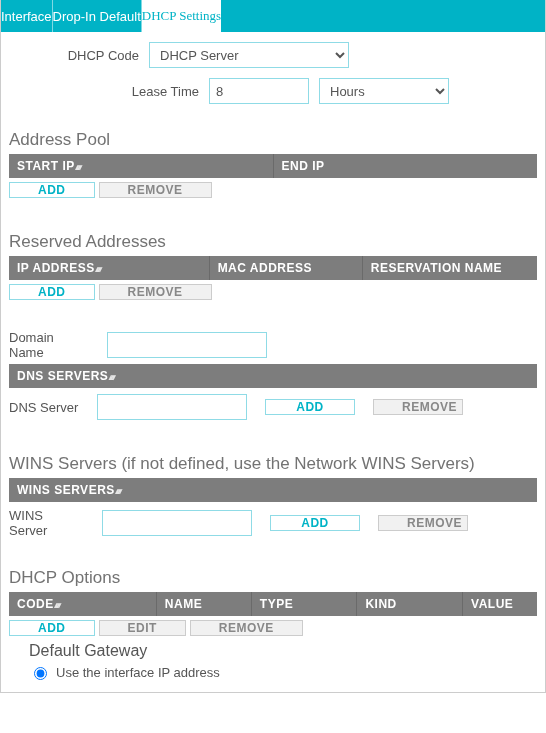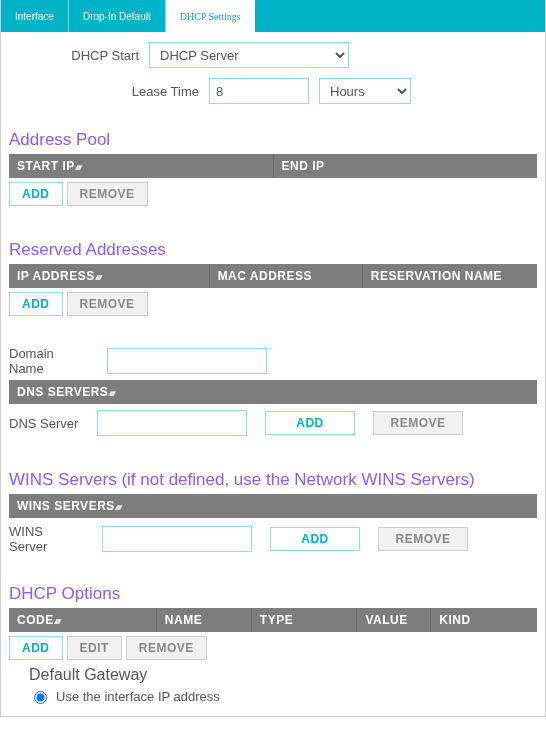--- a/index.html
+++ b/index.html
@@ -17,25 +17,25 @@
     border-top: none;
     padding-bottom: 10px;
   }
   
   .tabbar {
     display: flex;
     background: #00b3c6;
     height: 32px;
   }
   .tab {
-    padding: 0 14px;
+    padding: 0 0;
     display: flex;
     align-items: center;
     color: #fff;
-    font-size: 10px;
+    font-size: 13px;
     border-right: 1px solid rgba(255,255,255,.5);
     cursor: pointer;
   }
   .tab.active {
     background: #fff;
     color: #00b3c6;
     border-right: none;
     font-family: Liberation Serif, serif;
   }
   .content {
@@ -60,21 +60,21 @@
     background: #fff;
   }
   select { appearance: auto; }
   .section {
     padding: 6px 8px 0 8px;
   }
   h3 {
     font-weight: 400;
     font-size: 17px;
     margin: 10px 0 4px 0;
-    color: #8b5cf6;
+    color: #737373;
   }
   .tablehead {
     display: flex;
     background: #7d7d7d;
     color: #fff;
     font-size: 12px;
     font-weight: bold;
     letter-spacing: .5px;
     text-transform: uppercase;
   }
@@ -87,22 +87,22 @@
     content: " \25B4\25BE"; 
     font-size: 9px;
     letter-spacing: -2px;
     opacity: .8;
   }
   .btnrow {
     display: flex;
     margin-top: 4px;
   }
   button {
-    height: 24px;
-    padding: 0 12px;
+    height: 16px;
+    padding: 0 28px;
     font-size: 12px;
     font-weight: bold;
     letter-spacing: .5px;
     cursor: pointer;
     border: 1px solid #ccc;
     background: #f1f1f1;
     color: #888;
   }
   button.primary {
     background: #fff;
@@ -148,31 +148,31 @@
 
   <div class="tabbar">
     <div class="tab">Interface</div>
     <div class="tab">Drop-In Default</div>
     <div class="tab active">DHCP Settings</div>
   </div>
 
   <div class="content">
 
     <div class="row">
-      <div class="label" style="width:140px">DHCP Start</div>
+      <div class="label" style="width:140px">DHCP Code</div>
       <select style="width:200px">
         <option selected="">DHCP Server</option>
       </select>
     </div>
 
     <div class="row" style="margin-left:40px">
       <div class="label" style="width:160px">Lease Time</div>
       <input type="text" style="width: 100px;" value="8">
       <div style="width:10px"></div>
-      <select style="width:92px">
+      <select style="width:130px">
         <option selected="">Hours</option>
       </select>
     </div>
   </div>
 
   <div class="section">
     <h3>Address Pool</h3>
     <div class="tablehead">
       <div class="col sort" style="flex:1">Start IP</div>
       <div class="col" style="flex:1">End IP</div>
@@ -224,22 +224,22 @@
       <button class="btnrm">REMOVE</button>
     </div>
   </div>
 
   <div class="section" style="margin-top:14px">
     <h3>DHCP Options</h3>
     <div class="tablehead">
       <div class="col sort" style="width:28%">Code</div>
       <div class="col" style="width:18%">Name</div>
       <div class="col" style="width:20%">Type</div>
+      <div class="col" style="width:20%">Kind</div>
       <div class="col" style="width:14%">Value</div>
-      <div class="col" style="width:20%">Kind</div>
     </div>
     <div class="btnrow">
       <button class="primary">ADD</button>
       <button style="margin-right:4px">EDIT</button>
       <button>REMOVE</button>
     </div>
 
     <div class="subsection">
       <h4>Default Gateway</h4>
       <label class="radio-row">

